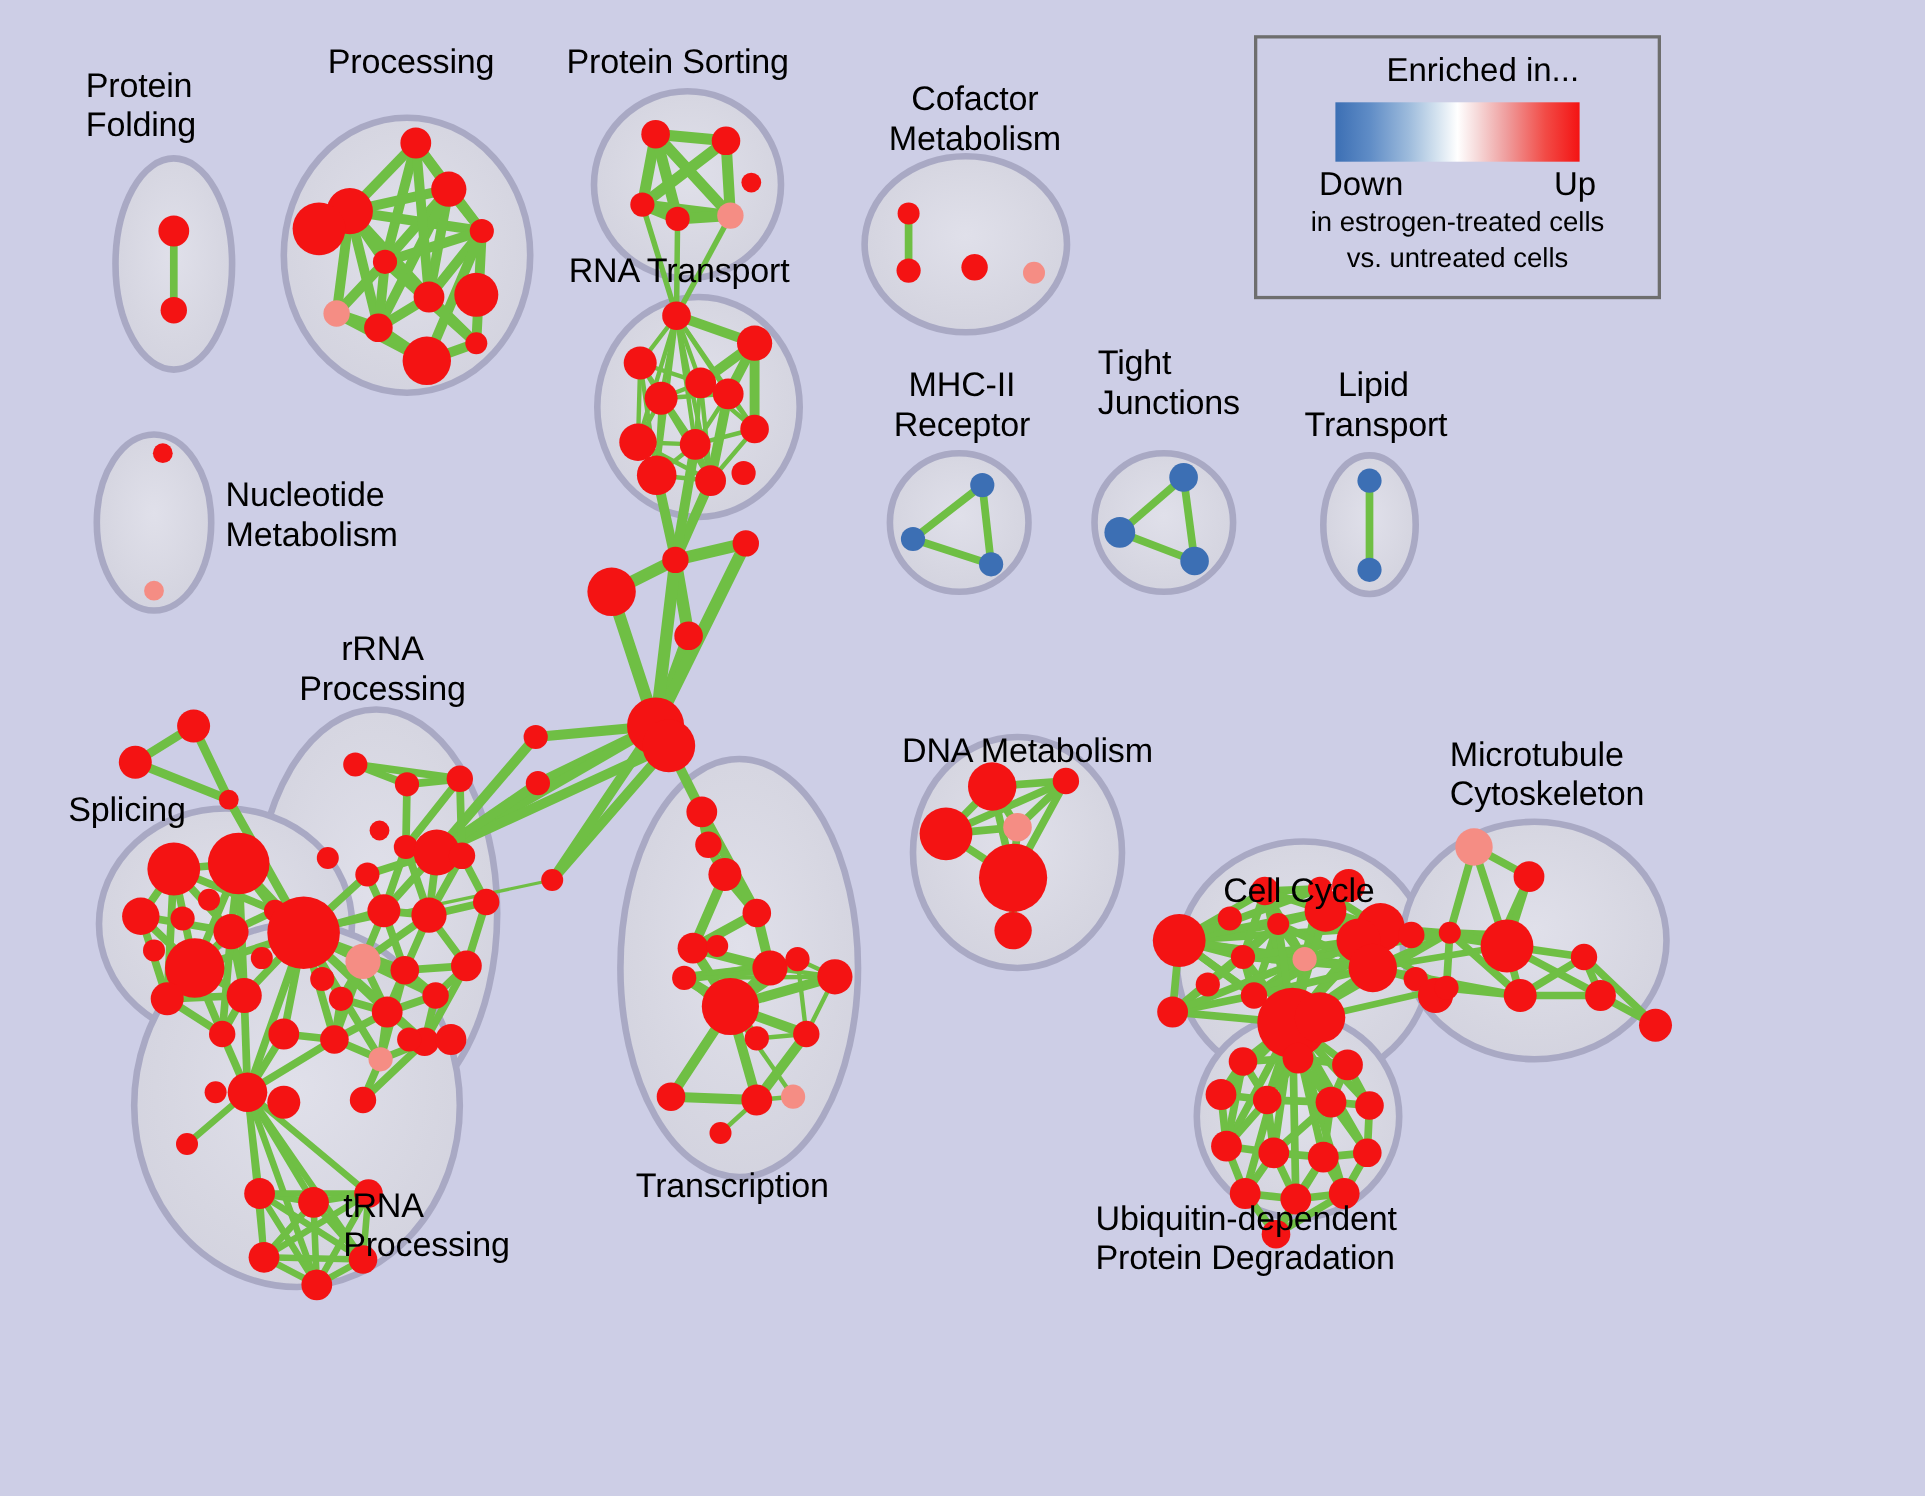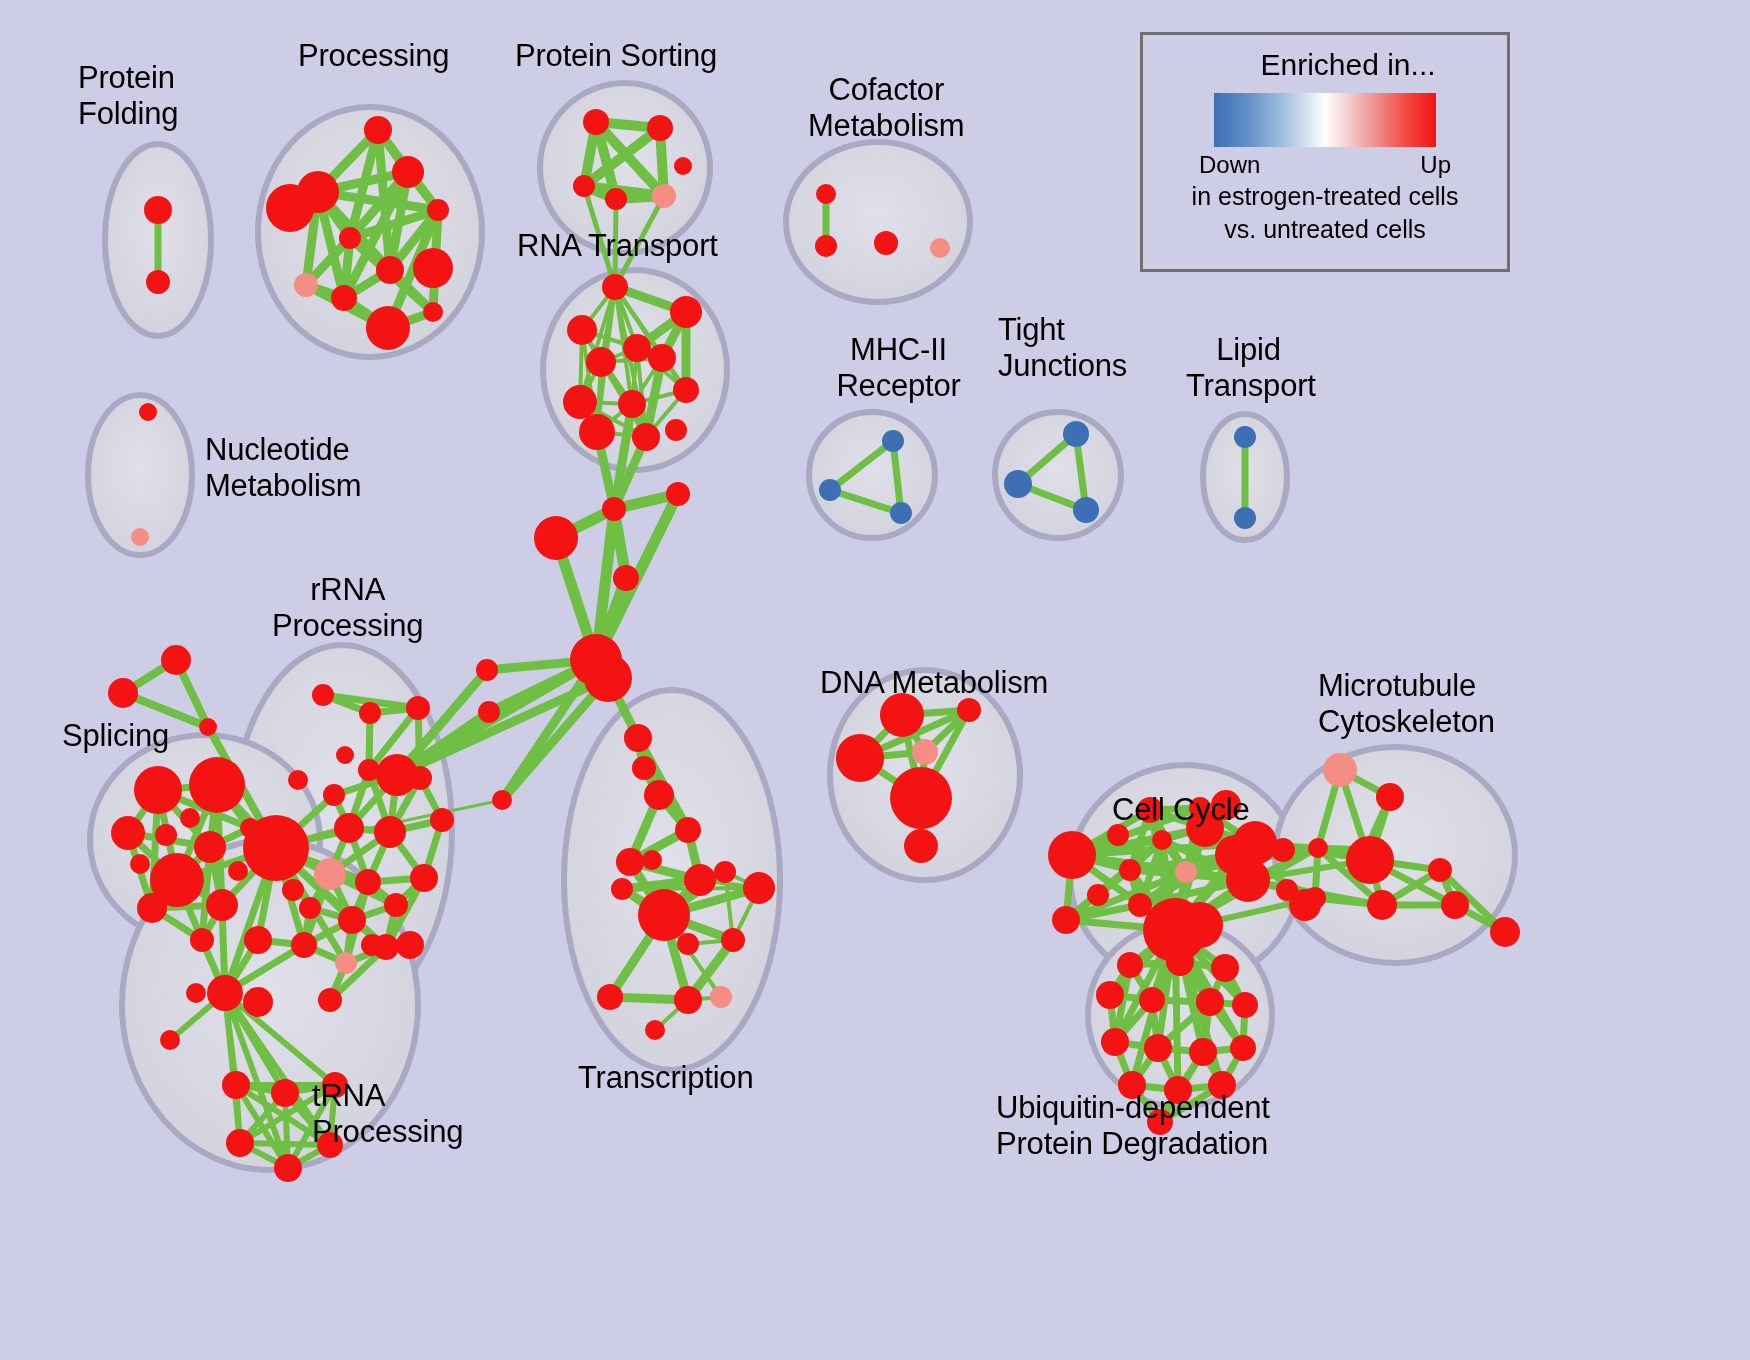--- a/index.html
+++ b/index.html
@@ -40,21 +40,21 @@
   }
   #legend .bar{
     width:222px;height:54px;margin:11px auto 0 auto;
     background:linear-gradient(to right,
       #3c6fb4 0%, #5f8cc6 14%, #9dbbdc 30%, #d6e4f0 42%,
       #ffffff 50%, #f6dada 58%, #ef9e9e 70%, #f24b46 86%, #f41313 100%);
   }
   #legend .ends{
     display:flex;justify-content:space-between;
     width:252px;margin:4px auto 0 auto;
-    font-size:24px;color:#000;
+    font-size:30px;color:#000;
   }
   #legend .sub{font-size:25px;line-height:31px;color:#000;margin-top:2px;}
 </style>
 </head>
 <body>
 
 <div id="stage">
 
   <svg id="net" viewBox="0 0 1750 1360" xmlns="http://www.w3.org/2000/svg">
     <defs>
@@ -754,21 +754,21 @@
       <circle cx="1160" cy="1122" r="13" fill="#f41313"></circle>
     </g>
   </svg>
 
   <div class="cluster-label" style="left:78px;top:60px;">Protein<br>Folding</div>
   <div class="cluster-label" style="left:298px;top:38px;">Processing</div>
   <div class="cluster-label" style="left:515px;top:38px;text-align:center;">Protein Sorting</div>
   <div class="cluster-label" style="left:808px;top:72px;text-align:center;">Cofactor<br>Metabolism</div>
   <div class="cluster-label" style="left:517px;top:228px;">RNA Transport</div>
   <div class="cluster-label" style="left:205px;top:432px;">Nucleotide<br>Metabolism</div>
-  <div class="cluster-label" style="left:812px;top:332px;text-align:center;width:125px;margin-left:24px;">MHC-II<br>Receptor</div>
+  <div class="cluster-label" style="left:812px;top:332px;text-align:center;width:125px;">MHC-II<br>Receptor</div>
   <div class="cluster-label" style="left:998px;top:312px;text-align:left;width:125px;">Tight<br>Junctions</div>
   <div class="cluster-label" style="left:1186px;top:332px;text-align:center;width:125px;">Lipid<br>Transport</div>
   <div class="cluster-label" style="left:272px;top:572px;text-align:center;">rRNA<br>Processing</div>
   <div class="cluster-label" style="left:62px;top:718px;">Splicing</div>
   <div class="cluster-label" style="left:820px;top:633px;margin-top:32px;">DNA Metabolism</div>
   <div class="cluster-label" style="left:1318px;top:668px;text-align:left;">Microtubule<br>Cytoskeleton</div>
   <div class="cluster-label" style="left:1112px;top:752px;margin-top:40px;">Cell Cycle</div>
   <div class="cluster-label" style="left:578px;top:1060px;">Transcription</div>
   <div class="cluster-label" style="left:312px;top:1078px;">tRNA<br>Processing</div>
   <div class="cluster-label" style="left:996px;top:1090px;">Ubiquitin-dependent<br>Protein Degradation</div>

